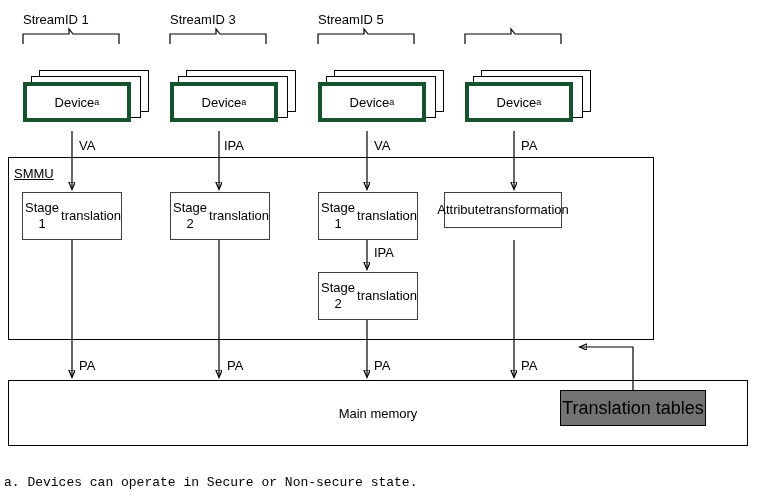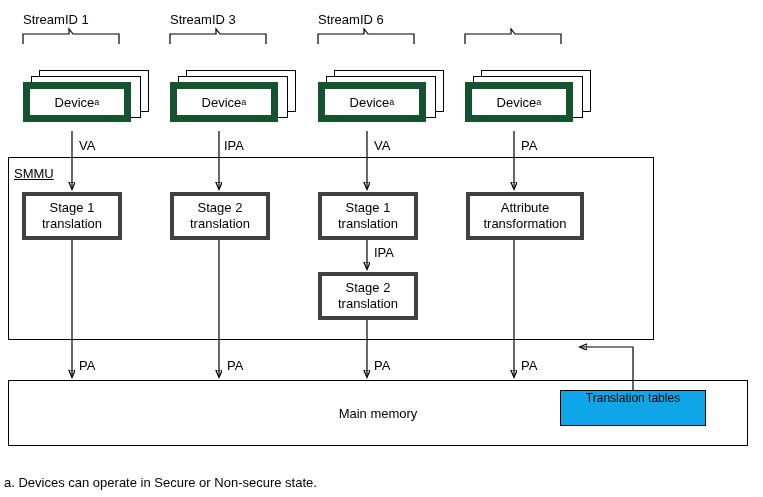--- a/index.html
+++ b/index.html
@@ -34,37 +34,37 @@
     background: #fff;
     width: 108px;
     height: 40px;
   }
   .devstack .front {
     position: absolute;
     left: 0;
     top: 12px;
     width: 108px;
     height: 40px;
-    border: 7px solid #14532d;
+    border: 4px solid #14532d;
     background: #fff;
     display: flex;
     align-items: center;
     justify-content: center;
     font-size: 13px;
     box-sizing: border-box;
   }
   .devstack .front sup { font-size: 9px; vertical-align: super; }
 
   .proc-box {
     position: absolute;
-    border: 4px solid #404040;
-    background: #fff;
-    box-sizing: border-box;
-    display: flex;
-    flex-direction: column;
+    border: 1px solid #404040;
+    background: #fff;
+    box-sizing: border-box;
+    display: flex;
+    flex-direction: row;
     align-items: center;
     justify-content: center;
     font-size: 13px;
     line-height: 16px;
     text-align: center;
   }
 
   .smmu-box {
     position: absolute;
     border: 1px solid #000;
@@ -83,37 +83,39 @@
     box-sizing: border-box;
     display: flex;
     align-items: center;
     justify-content: center;
     font-size: 13px;
   }
 
   .tt-box {
     position: absolute;
     border: 1px solid #000;
-    background: #0ea5e9;
-    box-sizing: border-box;
-    display: flex;
-    justify-content: center;
-    font-size: 12px;
+    background: #737373;
+    box-sizing: border-box;
+    display: flex;
+    align-items: center;
+    justify-content: center;
+    font-size: 18px;
   }
 
   .edge-label {
     position: absolute;
     font-size: 13px;
     white-space: nowrap;
   }
 
   .footnote {
     position: absolute;
     font-size: 13px;
     white-space: nowrap;
+    font-family: Liberation Mono, monospace;
   }
 
   svg.overlay {
     position: absolute;
     left: 0; top: 0;
     width: 763px;
     height: 497px;
     pointer-events: none;
   }
   svg.overlay line, svg.overlay path, svg.overlay polyline {
@@ -122,21 +124,21 @@
     fill: none;
   }
 </style>
 </head>
 <body>
 
 <div id="stage">
 
   <div class="col-label abs" style="left:23px; top:12px; width:130px;">StreamID 1</div>
   <div class="col-label abs" style="left:170px; top:12px; width:130px;">StreamID 3</div>
-  <div class="col-label abs" style="left:318px; top:12px; width:130px;">StreamID 6</div>
+  <div class="col-label abs" style="left:318px; top:12px; width:130px;">StreamID 5</div>
 
   <div class="smmu-box" style="left:8px; top:157px; width:646px; height:183px;"></div>
   <div class="smmu-label" style="left:14px; top:166px;text-decoration:underline;">SMMU</div>
 
   <div class="devstack" style="left:23px; top:70px; width:130px; height:60px;">
     <div class="shadow" style="left:16px; top:0;"></div>
     <div class="shadow" style="left:8px; top:6px;"></div>
     <div class="front">
       <span>Device</span>
         <sup>a</sup>
@@ -183,21 +185,21 @@
   <div class="proc-box" style="left:318px; top:192px; width:100px; height:48px;">
     <span>Stage 1</span>
     <span>translation</span>
   </div>
 
   <div class="proc-box" style="left:318px; top:272px; width:100px; height:48px;">
     <span>Stage 2</span>
     <span>translation</span>
   </div>
 
-  <div class="proc-box" style="left:466px; top:192px; width:118px; height:48px;">
+  <div class="proc-box" style="left:444px; top:192px; width:118px; height:36px;">
     <span>Attribute</span>
     <span>transformation</span>
   </div>
 
   <div class="mem-box" style="left:8px; top:380px; width:740px; height:66px;">
     <span>Main memory</span>
   </div>
 
   <div class="tt-box" style="left:560px; top:390px; width:146px; height:36px;">
     <span>Translation tables</span>

